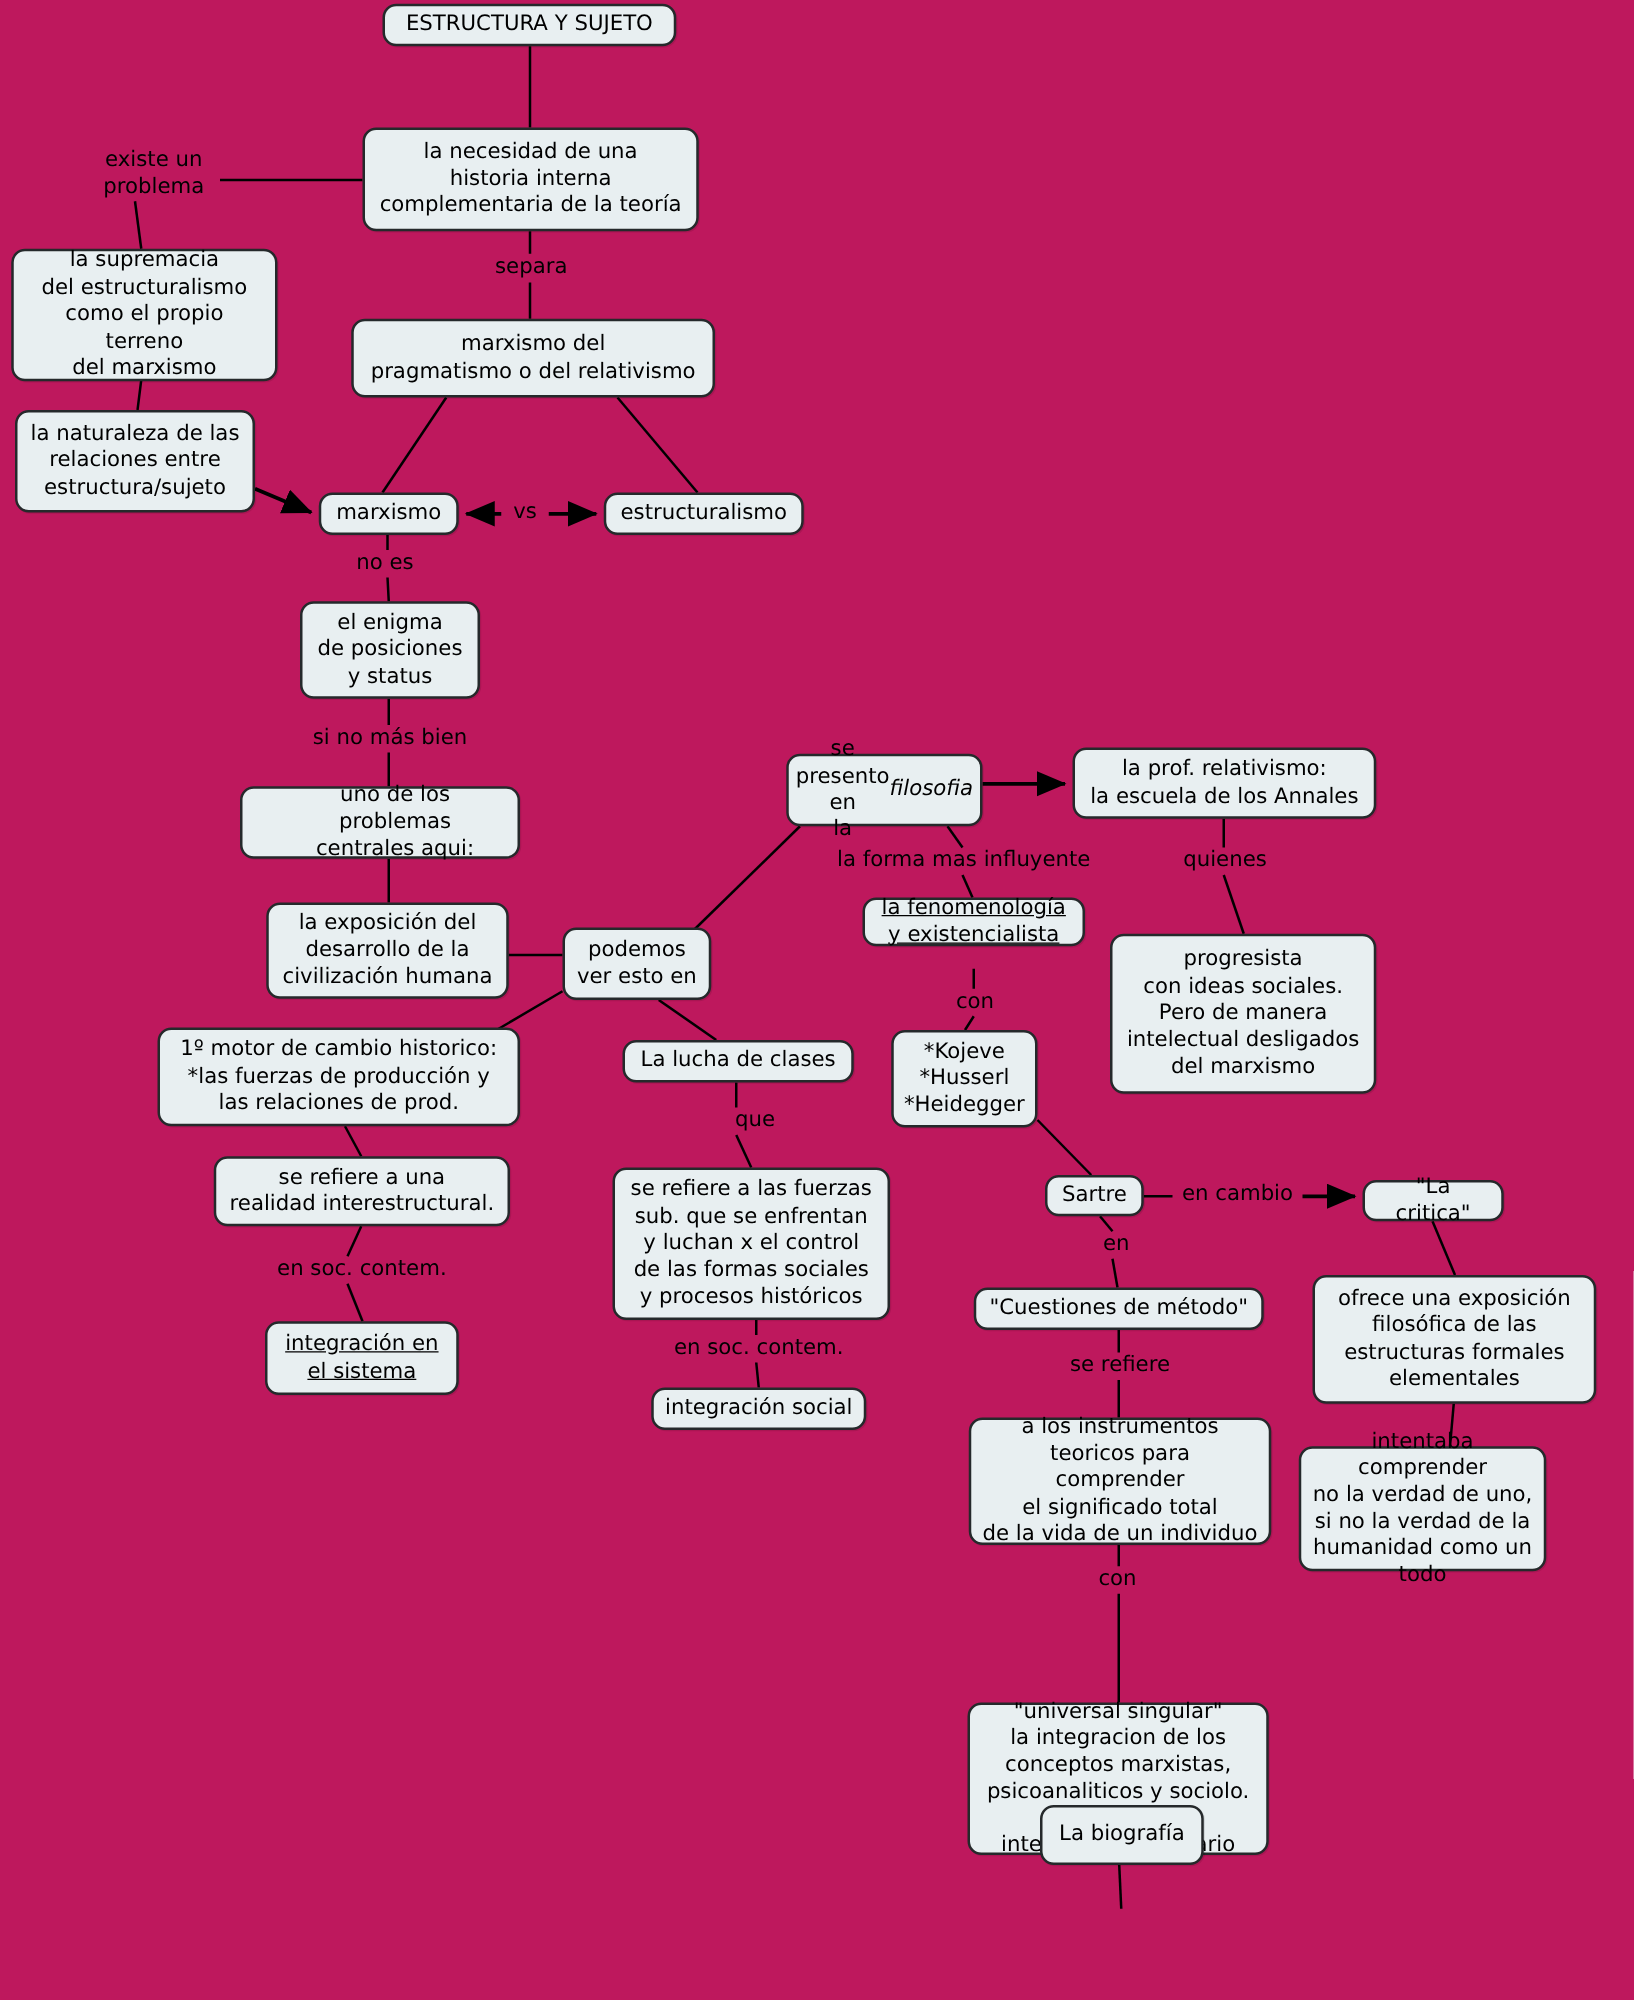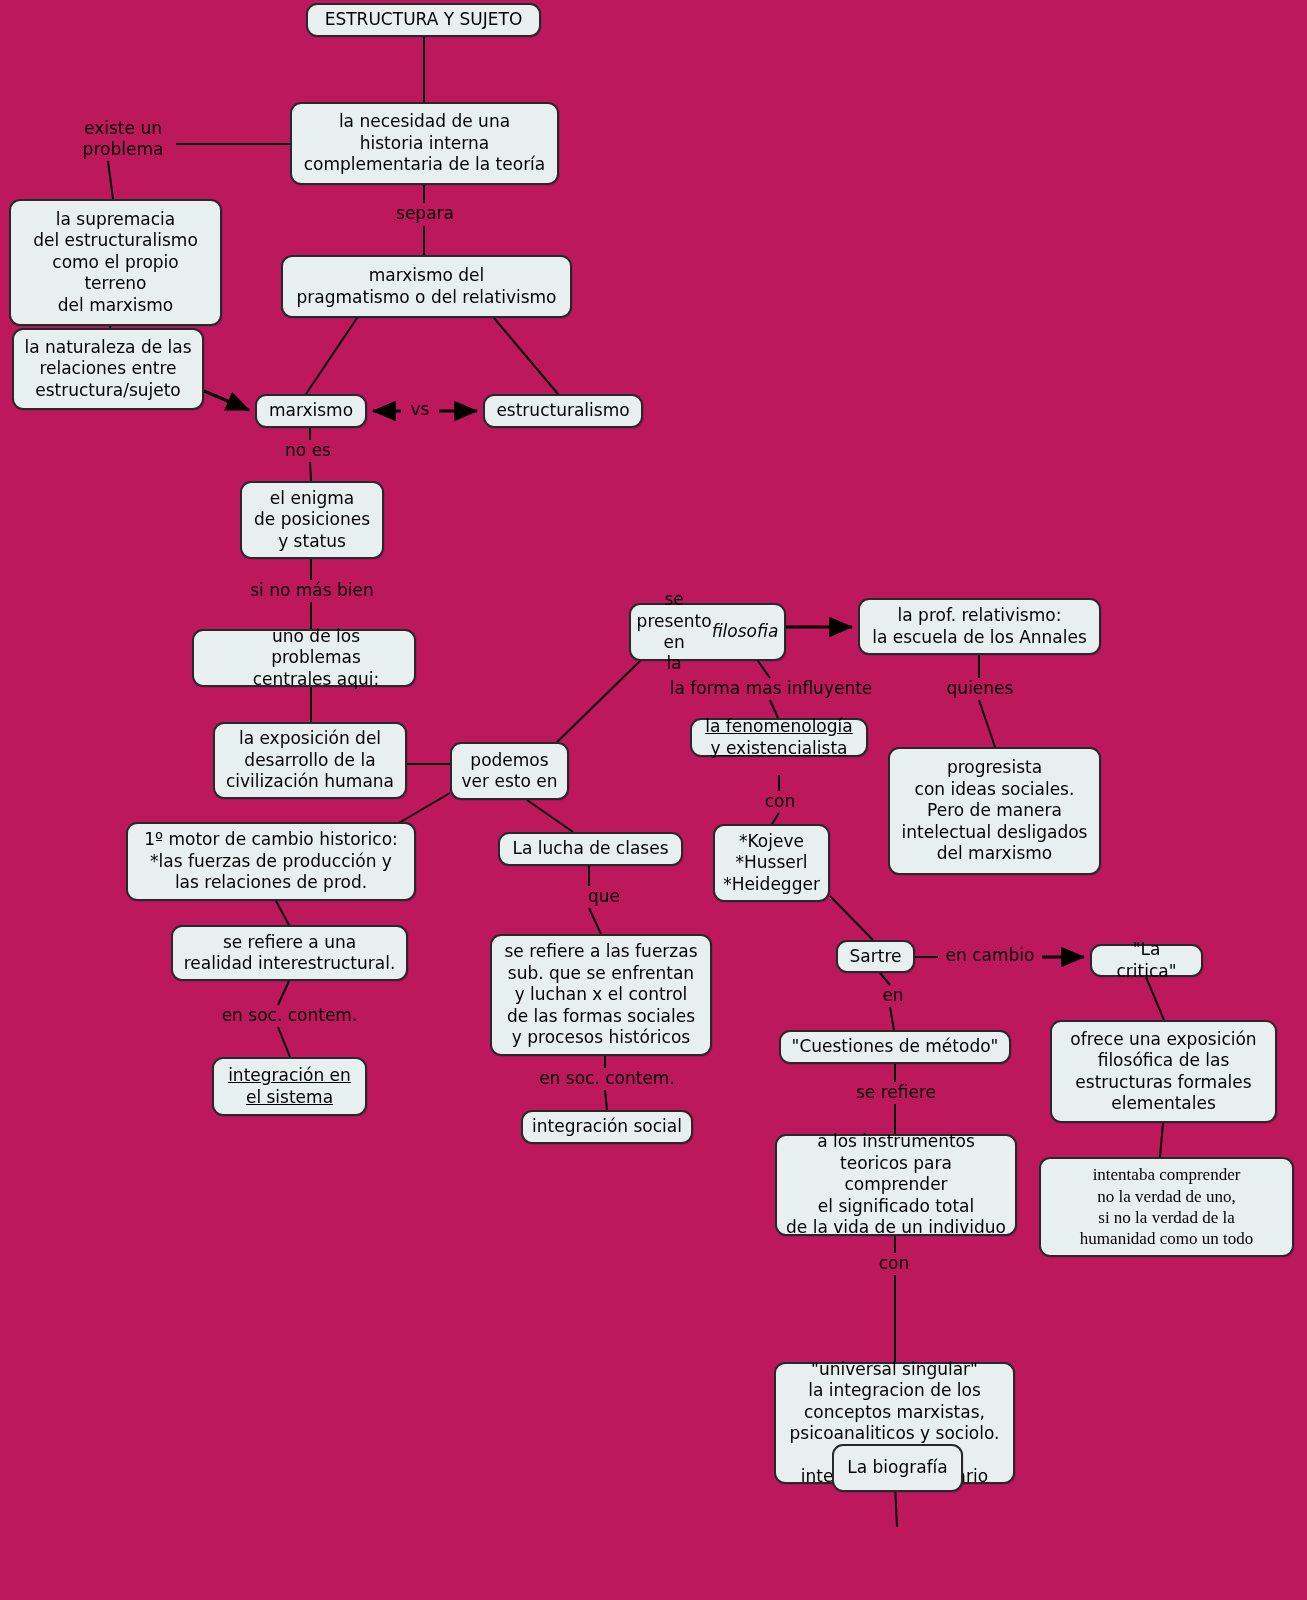--- a/index.html
+++ b/index.html
@@ -104,21 +104,21 @@
         <path d="M 895 1236 L 895 1253" fill="none" stroke="#000000" stroke-width="2" stroke-linecap="butt"></path>
         <path d="M 895 1275 L 895 1362" fill="none" stroke="#000000" stroke-width="2" stroke-linecap="butt"></path>
         <path d="M 895 1484 L 897 1527" fill="none" stroke="#000000" stroke-width="2" stroke-linecap="butt"></path>
       </g>
   </svg>
   <div id="node-layer">
       <div class="node" style="left: 306px; top: 3px; width: 235px; height: 34px;">ESTRUCTURA Y SUJETO</div>
       <div class="node" style="left: 290px; top: 102px; width: 269px; height: 83px;">la necesidad de una
 historia interna
 complementaria de la teoría</div>
-      <div class="node" style="left: 9px; top: 199px; width: 213px; height: 127px;">la supremacia
+      <div class="node" style="left: 9px; top: 199px; width: 213px; height: 106px;">la supremacia
 del estructuralismo
 como el propio terreno
 del marxismo</div>
       <div class="node" style="left: 12px; top: 328px; width: 192px; height: 82px;">la naturaleza de las
 relaciones entre
 estructura/sujeto</div>
       <div class="node" style="left: 281px; top: 255px; width: 291px; height: 63px;">marxismo del
 pragmatismo o del relativismo</div>
       <div class="node" style="left: 255px; top: 394px; width: 112px; height: 34px;">marxismo</div>
       <div class="node" style="left: 483px; top: 394px; width: 160px; height: 34px;">estructuralismo</div>
@@ -164,21 +164,21 @@
 filosófica de las
 estructuras formales
 elementales</div>
       <div class="node" style="left: 212px; top: 1057px; width: 155px; height: 59px; text-decoration: underline;">integración en
 el sistema</div>
       <div class="node" style="left: 521px; top: 1110px; width: 172px; height: 34px;">integración social</div>
       <div class="node" style="left: 775px; top: 1134px; width: 242px; height: 102px; border-radius: 11px;">a los instrumentos
 teoricos para comprender
 el significado total
 de la vida de un individuo</div>
-      <div class="node" style="left: 1039px; top: 1157px; width: 255px; height: 100px; font-family: Liberation Serif, serif;">intentaba comprender
+      <div class="node" style="left: 1039px; top: 1157px; width: 198px; height: 100px;">intentaba comprender
 no la verdad de uno,
 si no la verdad de la
 humanidad como un todo</div>
       <div class="node" style="left: 774px; top: 1362px; width: 241px; height: 122px;">"universal singular"
 la integracion de los
 conceptos marxistas,
 psicoanaliticos y sociolo.
 en un método
 interpretativo unitario</div>
       <div class="node" style="left: 832px; top: 1444px; width: 131px; height: 48px;">La biografía</div>

